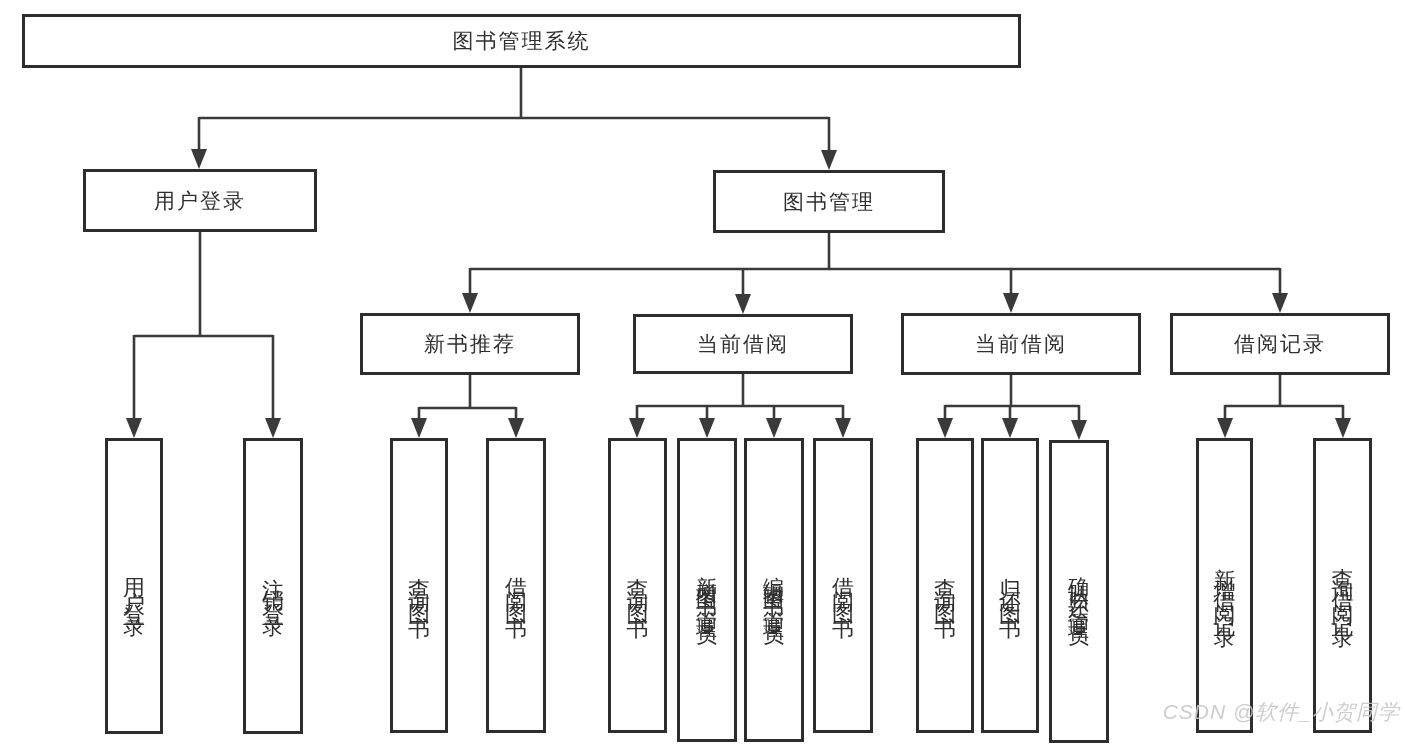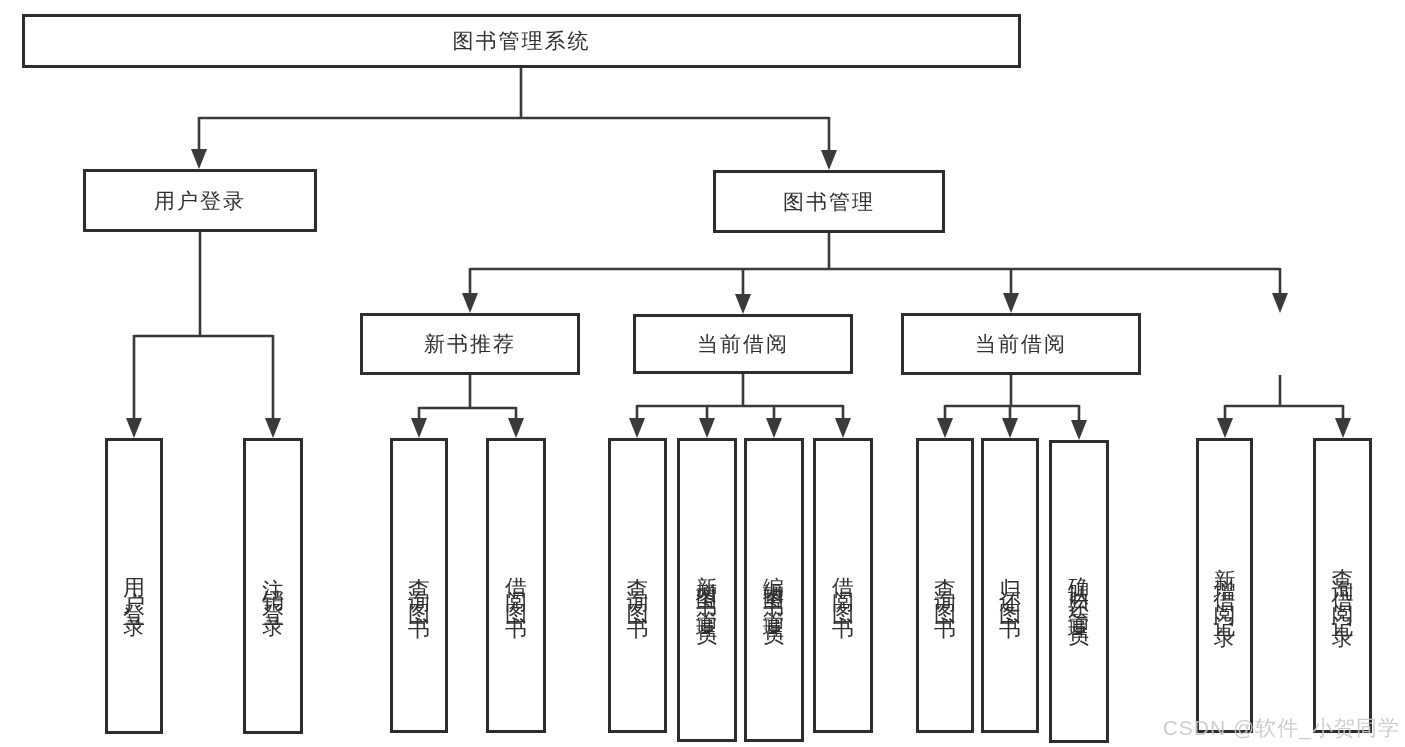--- a/index.html
+++ b/index.html
@@ -33,26 +33,27 @@
     text-orientation: mixed;
     font-size: 22px;
     letter-spacing: 13px;
     line-height: 1;
   }
   .leaf.six { letter-spacing: 12px; }
   .leaf.admin { font-size: 21px; letter-spacing: 7px; }
   .watermark {
     position: absolute;
     right: 5px;
-    bottom: 5px;
+    bottom: 21px;
     font-size: 21px;
     color: var(--watermark, #c8c8c8);
     z-index: 10;
     letter-spacing: 1px;
     opacity: 0.9;
+    font-style: italic;
   }
 </style>
 </head>
 <body>
 
 <div class="canvas">
 
   <svg class="connectors" viewBox="0 0 1405 747" xmlns="http://www.w3.org/2000/svg">
     <path fill="none" stroke="#3a3a3a" stroke-width="2.6" d="M521 68 V118 M199 118 H829 M199 117 V153 M829 117 V154
              M200 232 V336 M134 336 H273 M134 335 V422 M273 335 V422
@@ -74,20 +75,21 @@
   </svg>
 
   <div class="box h-label" style="left:22px; top:14px; width:999px; height:54px;">图书管理系统</div>
 
   <div class="box h-label" style="left:83px; top:169px; width:234px; height:63px;">用户登录</div>
   <div class="box h-label" style="left:713px; top:170px; width:232px; height:63px;">图书管理</div>
 
   <div class="box h-label" style="left:360px; top:313px; width:220px; height:62px;font-family:Liberation Mono, monospace;">新书推荐</div>
   <div class="box h-label" style="left:633px; top:314px; width:220px; height:60px;">当前借阅</div>
   <div class="box h-label" style="left:901px; top:313px; width:240px; height:62px;">当前借阅</div>
+  <div class="box h-label" style="left:1170px; top:313px; width:220px; height:62px;">借阅记录</div>
 
   <div class="box leaf" style="left:105px; top:438px; width:58px; height:296px;">用户登录</div>
   <div class="box leaf" style="left:243px; top:438px; width:60px; height:296px;">注销登录</div>
 
   <div class="box leaf" style="left:390px; top:438px; width:58px; height:295px;">查询图书</div>
   <div class="box leaf" style="left:486px; top:438px; width:60px; height:295px;">借阅图书</div>
 
   <div class="box leaf" style="left:608px; top:438px; width:59px; height:295px;">查询图书</div>
   <div class="box leaf admin" style="left:677px; top:438px; width:60px; height:304px;">新增图书（管理员）</div>
   <div class="box leaf admin" style="left:744px; top:438px; width:60px; height:304px;">编辑图书（管理员）</div>

